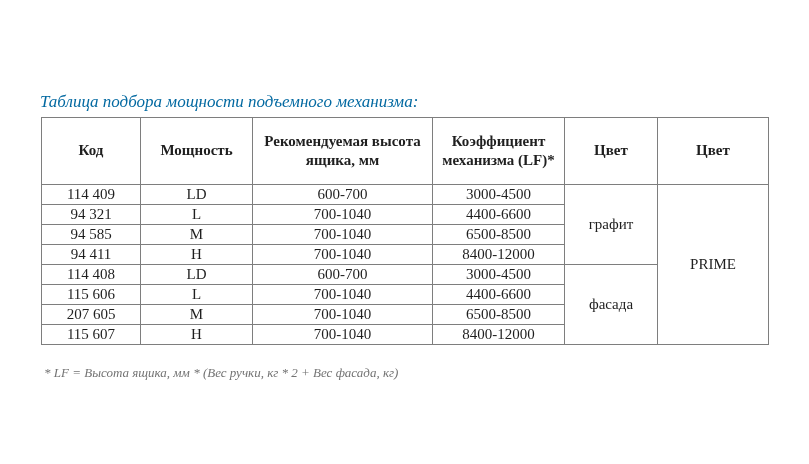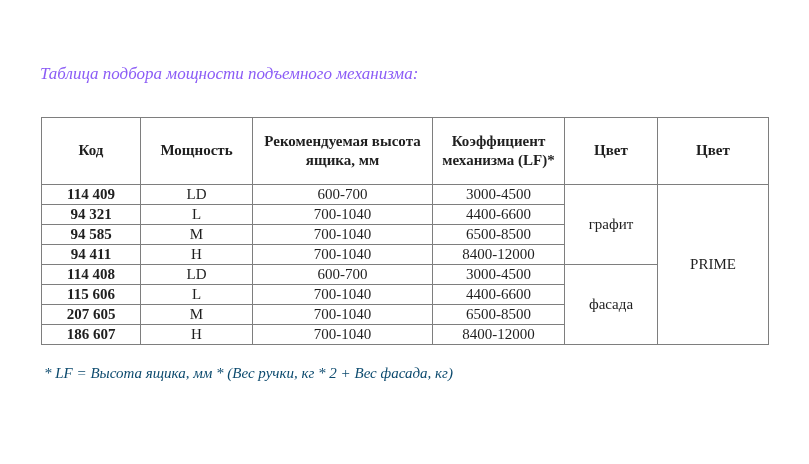--- a/index.html
+++ b/index.html
@@ -8,24 +8,24 @@
     width: 809px;
     height: 464px;
     position: relative;
     font-family: "Liberation Serif", serif;
     color: #1f1f1f;
     overflow: hidden;
   }
   .doc-title {
     position: absolute;
     left: 40px;
-    top: 64px;
+    top: 92px;
     font-style: italic;
     font-size: 17px;
-    color: #8b5cf6;
+    color: #0369a1;
     white-space: nowrap;
   }
   table.power-table {
     position: absolute;
     left: 41px;
     top: 117px;
     border-collapse: collapse;
     table-layout: fixed;
     width: 727px;
   }
@@ -39,29 +39,29 @@
   }
   table.power-table th {
     font-weight: bold;
     height: 67px;
     line-height: 1.3;
   }
   table.power-table td {
     height: 20px;
     line-height: 1.1;
   }
-  td.code-cell { font-weight: bold; margin-top: 47px; }
+  td.code-cell { font-weight: normal; margin-top: 47px; }
   td.merge-cell { font-size: 15px; }
   .footnote {
     position: absolute;
     left: 44px;
     top: 365px;
     font-style: italic;
-    font-size: 15px;
-    color: #0c4a6e;
+    font-size: 13px;
+    color: #737373;
     white-space: nowrap;
   }
 </style>
 </head>
 <body>
 
 <div class="doc-title">Таблица подбора мощности подъемного механизма:</div>
 
 <table class="power-table">
   <colgroup>
@@ -122,21 +122,21 @@
       <td>700-1040</td>
       <td>4400-6600</td>
     </tr>
     <tr>
       <td class="code-cell">207 605</td>
       <td>M</td>
       <td>700-1040</td>
       <td>6500-8500</td>
     </tr>
     <tr>
-      <td class="code-cell">186 607</td>
+      <td class="code-cell">115 607</td>
       <td>H</td>
       <td>700-1040</td>
       <td>8400-12000</td>
     </tr>
   </tbody>
 </table>
 
 <div class="footnote">* LF = Высота ящика, мм * (Вес ручки, кг * 2 + Вес фасада, кг)</div>
 
 </body></html>

